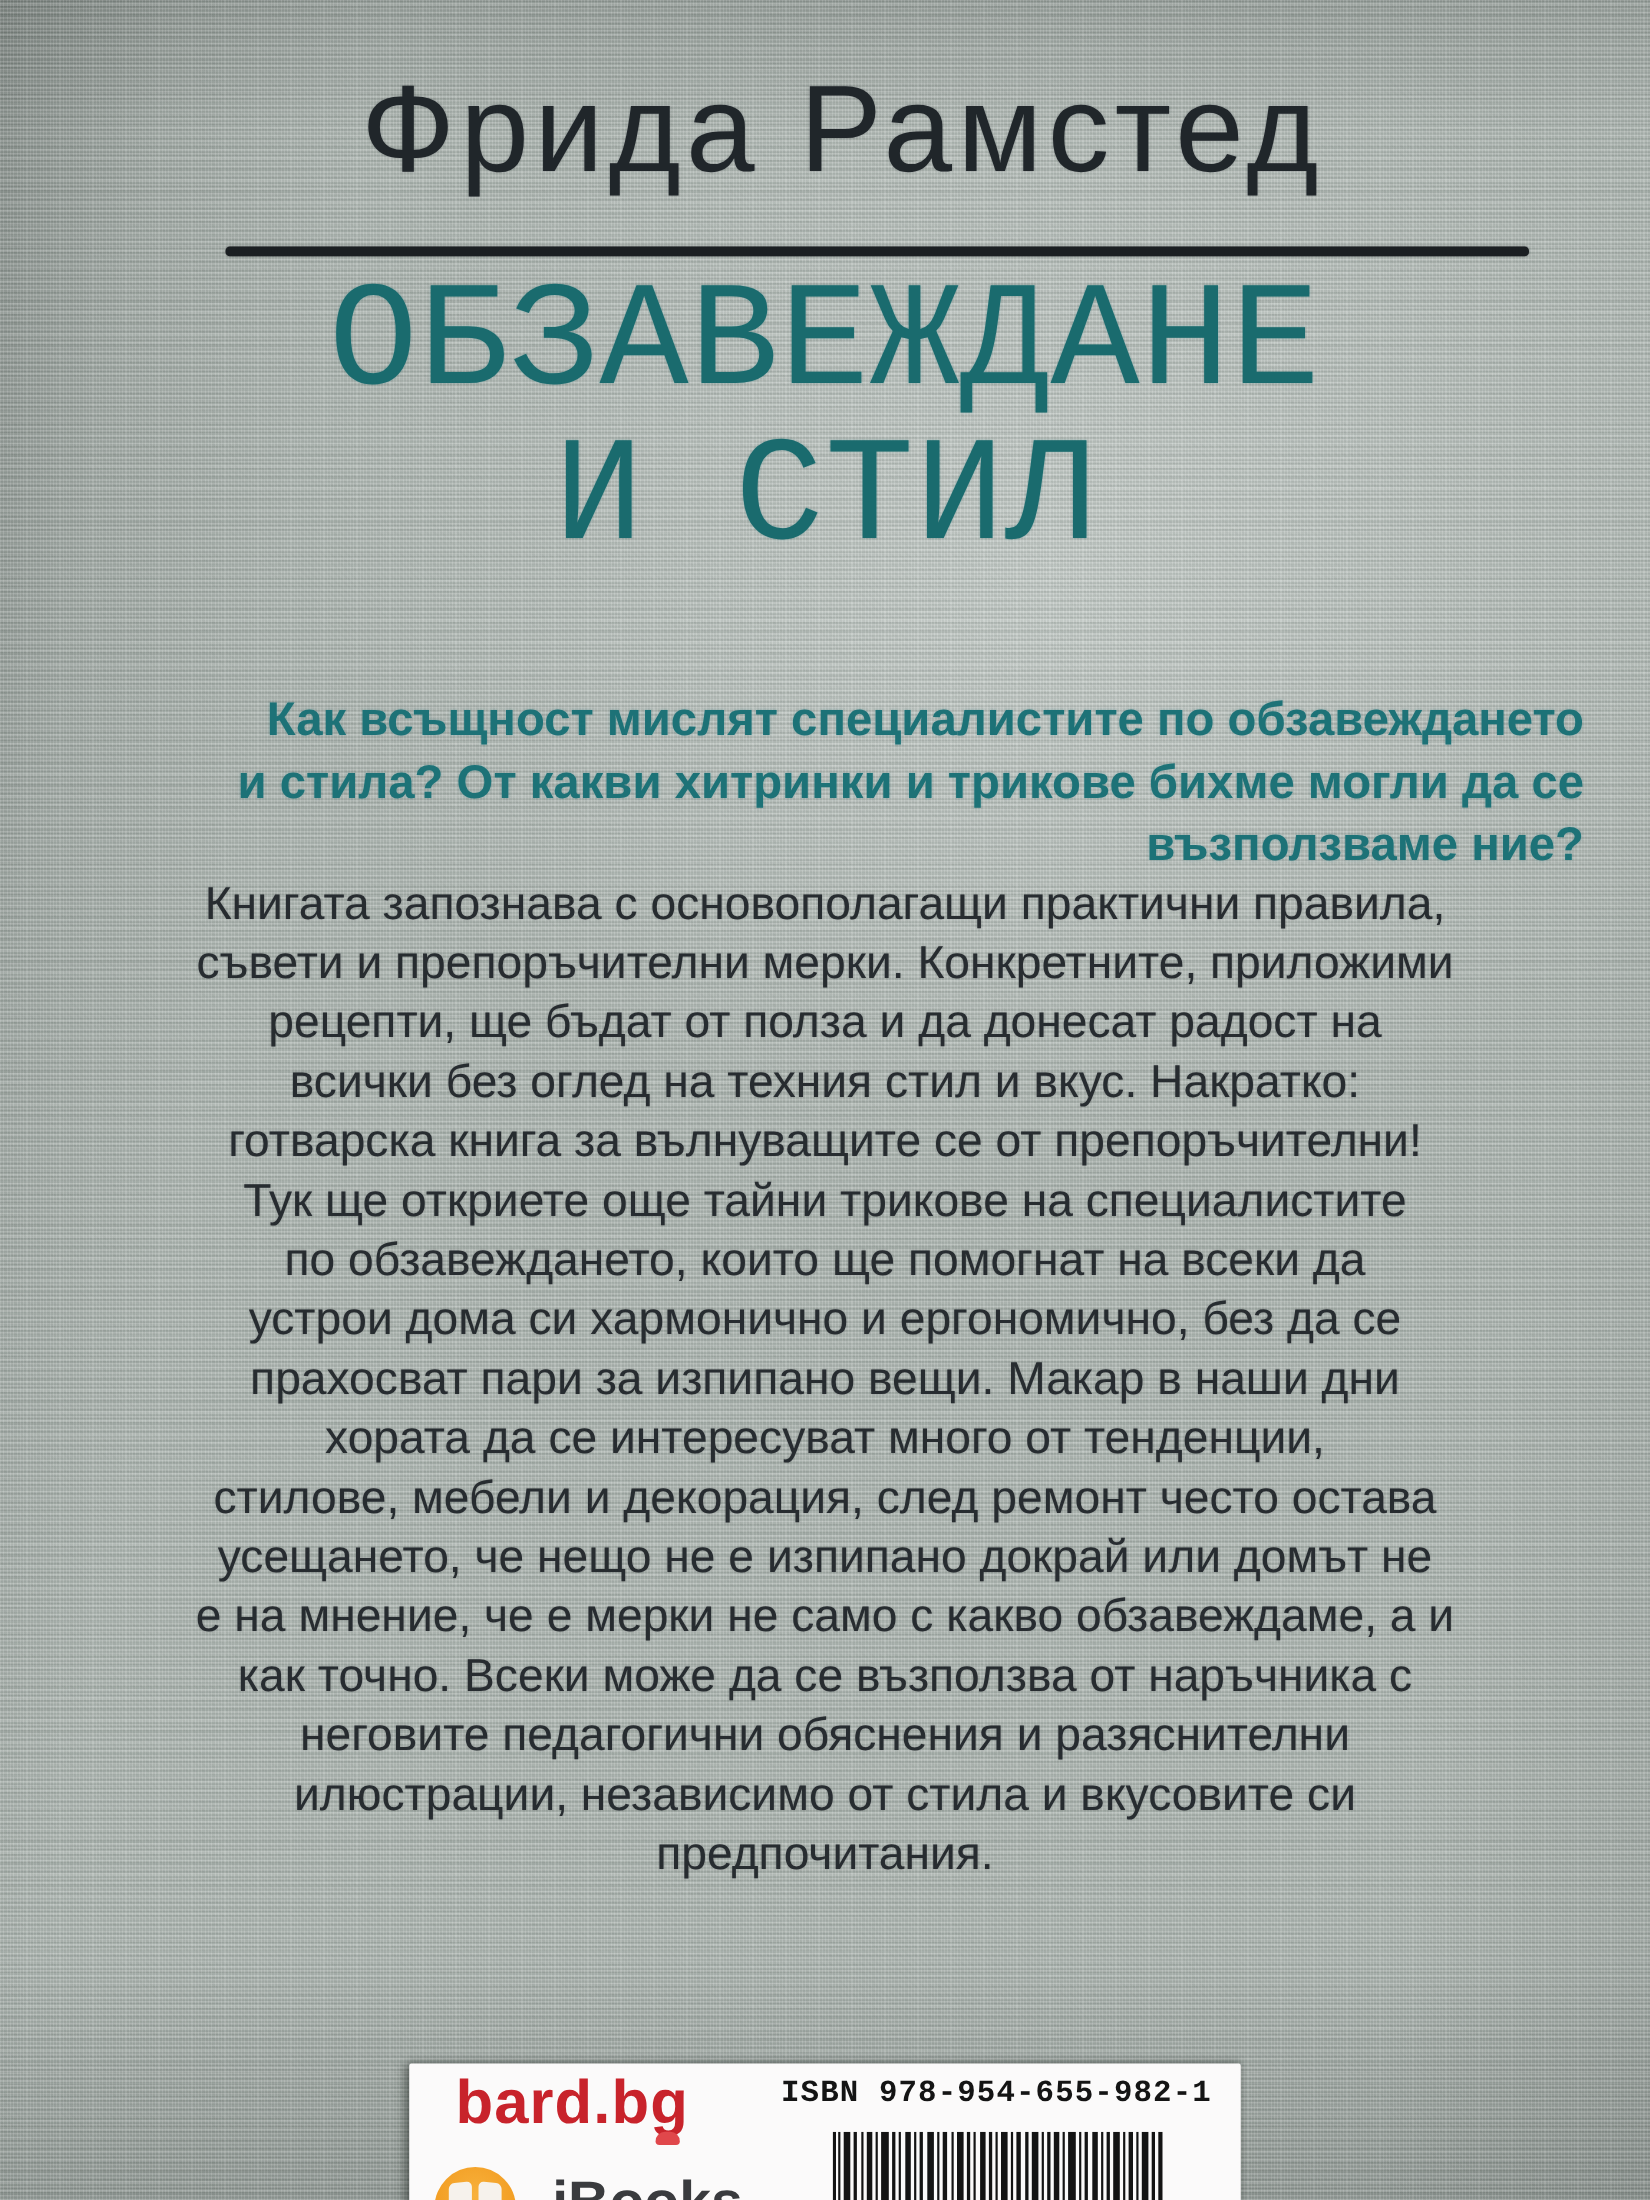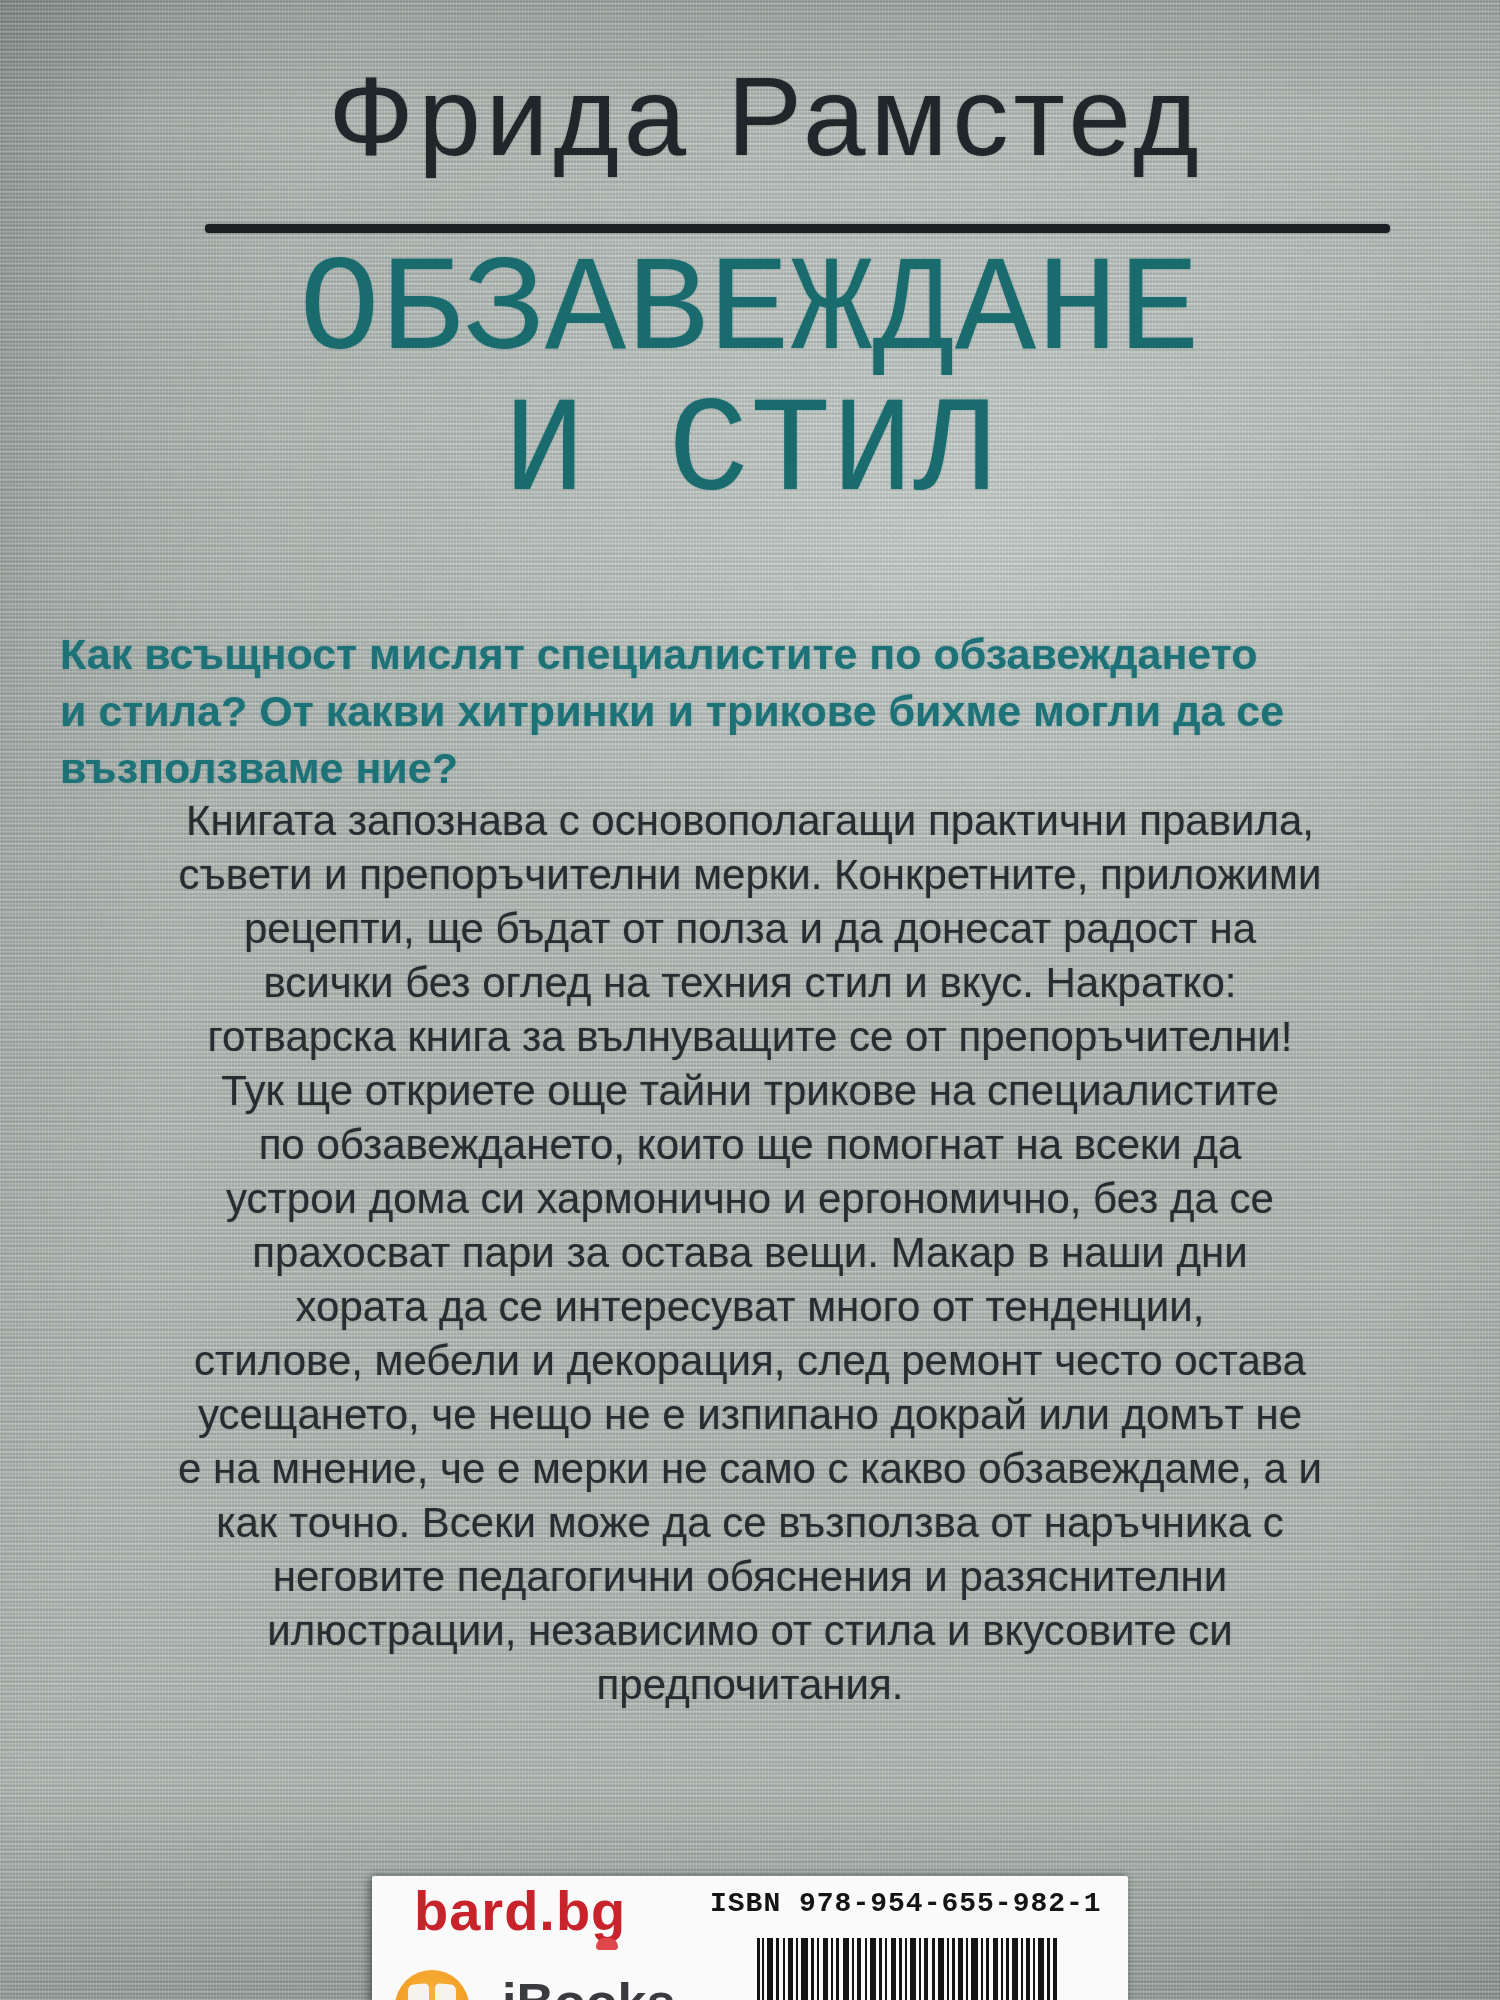--- a/index.html
+++ b/index.html
@@ -39,21 +39,21 @@
     top:224px;left:205px;width:1185px;height:9px;
     background:#1b1f22;border-radius:4px;box-shadow:0 0 2px rgba(27,31,34,.5);
   }
   .booktitle{
     top:242px;left:0;width:100%;text-align:center;
     font-size:135px;line-height:141px;font-weight:400;letter-spacing:1px;
     color:#1a6b6e;text-shadow:0 0 2px rgba(26,107,110,.4);font-family:Liberation Mono, monospace;
   }
   
   .intro{
-    top:626px;left:60px;width:1380px;text-align:left;
+    top:626px;left:60px;width:1380px;text-align:right;
     font-size:43px;line-height:57px;font-weight:700;
     color:#1d7277;text-shadow:0 0 3px rgba(29,114,119,.30);
   }
   
   .bodytext{
     top:794px;left:75px;width:1350px;text-align:center;
     font-size:42px;line-height:54px;font-weight:400;
     color:#272c30;text-shadow:0 0 2px rgba(39,44,48,.30);
   }
   
@@ -114,21 +114,21 @@
 
 <div class="layer bodytext soft">
   <div>Книгата запознава с основополагащи практични правила,</div>
   <div>съвети и препоръчителни мерки. Конкретните, приложими</div>
   <div>рецепти, ще бъдат от полза и да донесат радост на</div>
   <div>всички без оглед на техния стил и вкус. Накратко:</div>
   <div>готварска книга за вълнуващите се от препоръчителни!</div>
   <div>Тук ще откриете още тайни трикове на специалистите</div>
   <div>по обзавеждането, които ще помогнат на всеки да</div>
   <div>устрои дома си хармонично и ергономично, без да се</div>
-  <div>прахосват пари за остава вещи. Макар в наши дни</div>
+  <div>прахосват пари за изпипано вещи. Макар в наши дни</div>
   <div>хората да се интересуват много от тенденции,</div>
   <div>стилове, мебели и декорация, след ремонт често остава</div>
   <div>усещането, че нещо не е изпипано докрай или домът не</div>
   <div>е на мнение, че е мерки не само с какво обзавеждаме, а и</div>
   <div>как точно. Всеки може да се възползва от наръчника с</div>
   <div>неговите педагогични обяснения и разяснителни</div>
   <div>илюстрации, независимо от стила и вкусовите си</div>
   <div>предпочитания.</div>
 </div>
 

